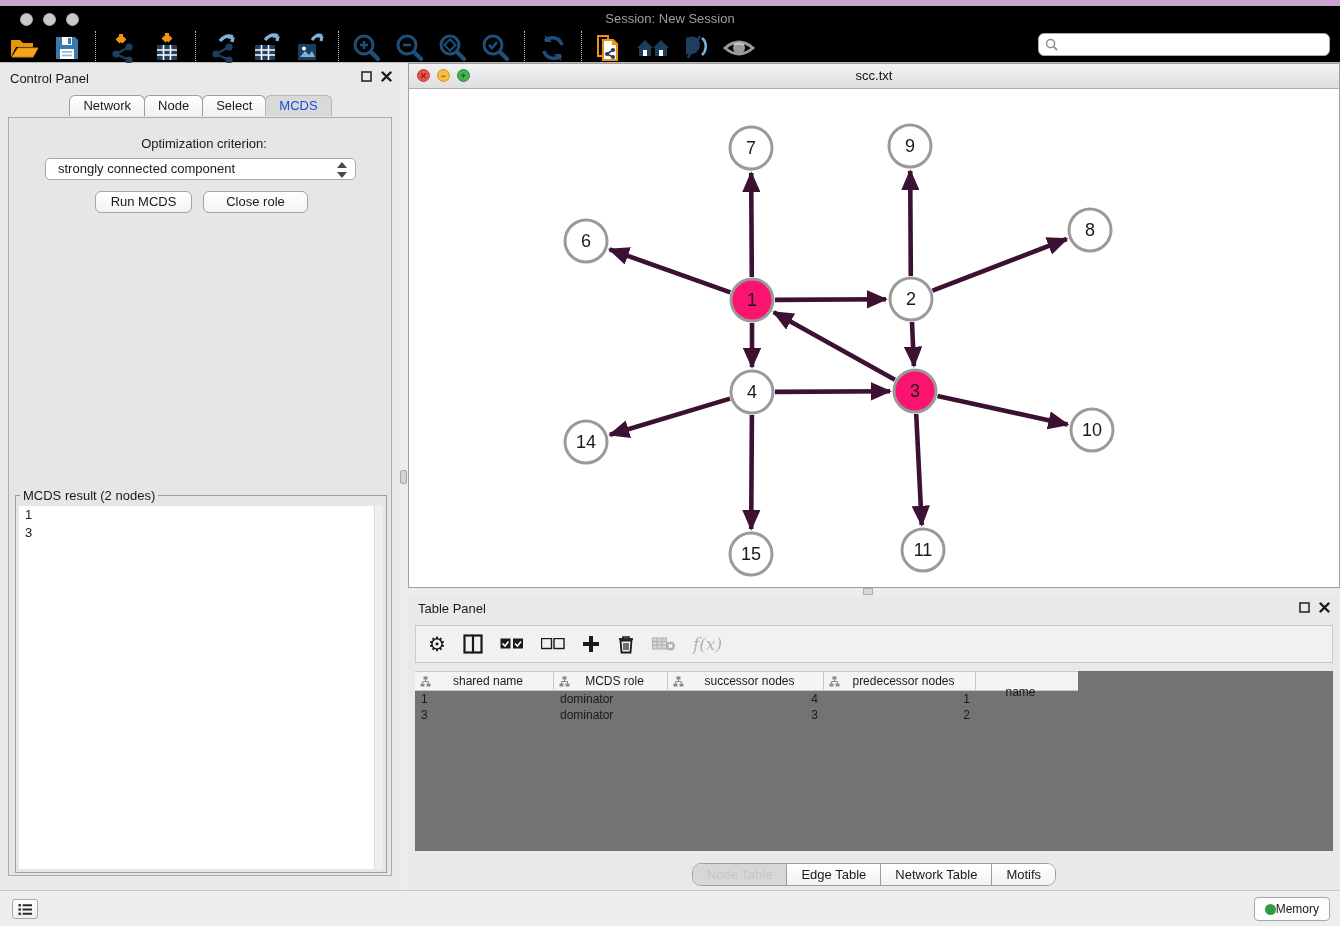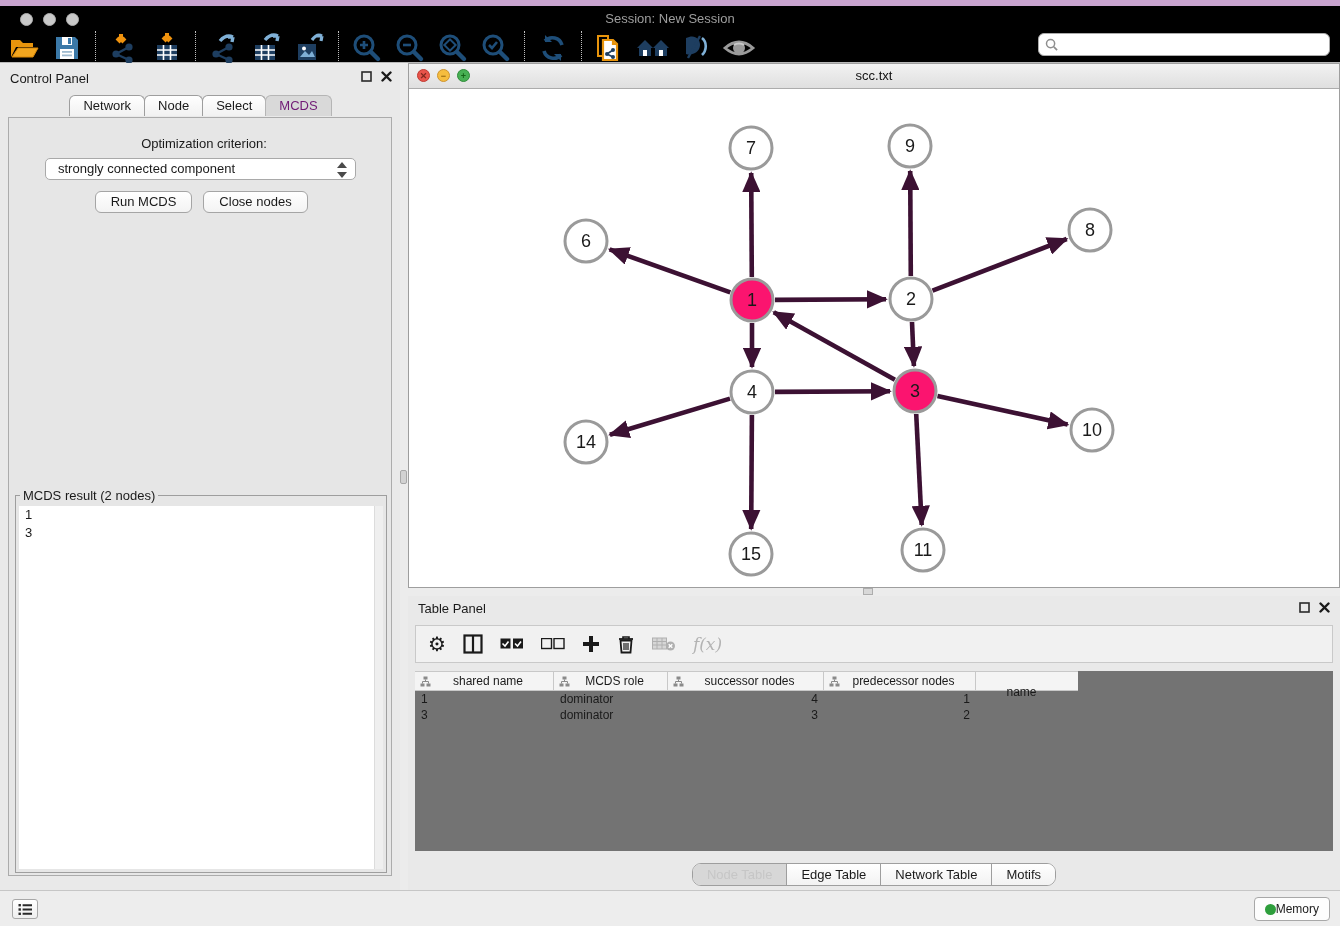--- a/index.html
+++ b/index.html
@@ -24,21 +24,21 @@
 
   
   #control-panel { left:0; top:63px; width:400px; height:827px; background:#E9E9E9; }
   #cp-header { position:relative; height:30px; }
   #cp-title { position:absolute; left:10px; top:8px; font-size:13px; }
   .panel-icons { position:absolute; right:8px; top:8px; display:flex; gap:9px; align-items:center; }
   #cp-tabs { position:relative; z-index:2; display:flex; justify-content:center; margin-top:2px; }
   .tab { height:21px; padding:0 13px; font-size:13px; line-height:20px;
          background:linear-gradient(#FFFFFF,#F1F1F1); border:1px solid #9E9E9E; border-bottom:none;
          border-radius:6px 6px 0 0; margin-right:-1px; }
-  .tab.active { background:#D9D9D9; color:#701a75; border-color:#B5B5B5; }
+  .tab.active { background:#D9D9D9; color:#1d4ed8; border-color:#B5B5B5; }
   #cp-content { position:absolute; left:8px; top:54px; width:384px; height:759px;
          background:#E6E6E6; border:1px solid #ABABAB; }
   #opt-label { position:absolute; left:4px; top:18px; width:100%; text-align:center; font-size:13px; }
   #criterion-select { position:absolute; left:36px; top:40px; width:311px; height:22px; background:#fff;
          border:1px solid #A9A9A9; border-radius:5px; font-size:13px; line-height:20px; padding-left:12px; }
   .stepper { position:absolute; right:8px; top:3px; width:10px; height:16px; }
   .stepper i { position:absolute; left:0; width:0; height:0; border-left:5px solid transparent; border-right:5px solid transparent; }
   .stepper .up { top:0; border-bottom:6px solid #4A4A4A; }
   .stepper .dn { bottom:0; border-top:6px solid #4A4A4A; }
   .cp-btn { position:absolute; top:73px; height:22px; background:linear-gradient(#FFFFFF,#F3F3F3);
@@ -76,21 +76,21 @@
   #tp-toolbar { position:absolute; left:7px; top:29px; width:918px; height:38px;
         background:#F1F1F1; border:1px solid #C9C9C9; display:flex; align-items:center; padding-left:12px; gap:17px; }
   .ttbtn { display:flex; align-items:center; justify-content:center; height:30px; }
   #gear-btn span { font-size:20px; line-height:20px; }
   .fx { font-family:"DejaVu Serif", serif; font-style:italic; font-size:17px; color:#B3B3B3; }
   #tp-table { position:absolute; left:7px; top:75px; width:918px; height:180px; background:#737373; overflow:hidden; }
   #tp-head { display:flex; height:20px; background:#F4F4F4; border-top:1px solid #C8C8C8; border-bottom:1px solid #C8C8C8; width:663px; }
   .th { display:flex; align-items:center; border-right:1px solid #C8C8C8; font-size:12px; position:relative; }
   .th .lbl { flex:1; text-align:center; padding-right:8px; }
   .th svg { margin-left:5px; }
-  .c0{width:139px} .c1{width:114px} .c2{width:156px} .c3{width:152px} .c4{width:100px; border-right:1px solid #0ea5e9;margin-top:20px;}
+  .c0{width:139px} .c1{width:114px} .c2{width:156px} .c3{width:152px} .c4{width:100px; border-right:3px solid #0ea5e9;margin-top:20px;}
   .trow { display:flex; height:16px; font-size:12px; }
   .trow .td { padding:0 6px; line-height:16px; overflow:hidden; }
   .td.num { text-align:right; }
   #tp-tabs { position:absolute; left:0; top:267px; width:100%; display:flex; justify-content:center; }
   #tab-group { display:flex; border:1px solid #9E9E9E; border-radius:9px; overflow:hidden; height:23px; background:#fff; }
   .btab { padding:0 14px; font-size:13px; line-height:22px; border-right:1px solid #9E9E9E; background:linear-gradient(#FFFFFF,#F2F2F2); }
   .btab:last-child { border-right:none; }
   .btab.active { background:#D7D7D7; color:#C6C6C6; }
 
   
@@ -276,21 +276,21 @@
   <div id="cp-content">
     <div id="opt-label">Optimization criterion:</div>
     <div id="criterion-select">
       <span>strongly connected component</span>
       <span class="stepper">
           <i class="up"></i>
           <i class="dn"></i>
         </span>
     </div>
     <div class="cp-btn" id="run-btn">Run MCDS</div>
-    <div class="cp-btn" id="closepanel-btn">Close nodes</div>
+    <div class="cp-btn" id="closepanel-btn">Close role</div>
     <fieldset id="mcds-fieldset">
       <legend>MCDS result (2 nodes)</legend>
       <div style="position:relative; height:100%;">
         <div id="mcds-list">
           <div class="mcds-item">1</div>
           <div class="mcds-item">3</div>
           <div id="mcds-scroll"></div>
         </div>
       </div>
     </fieldset>

